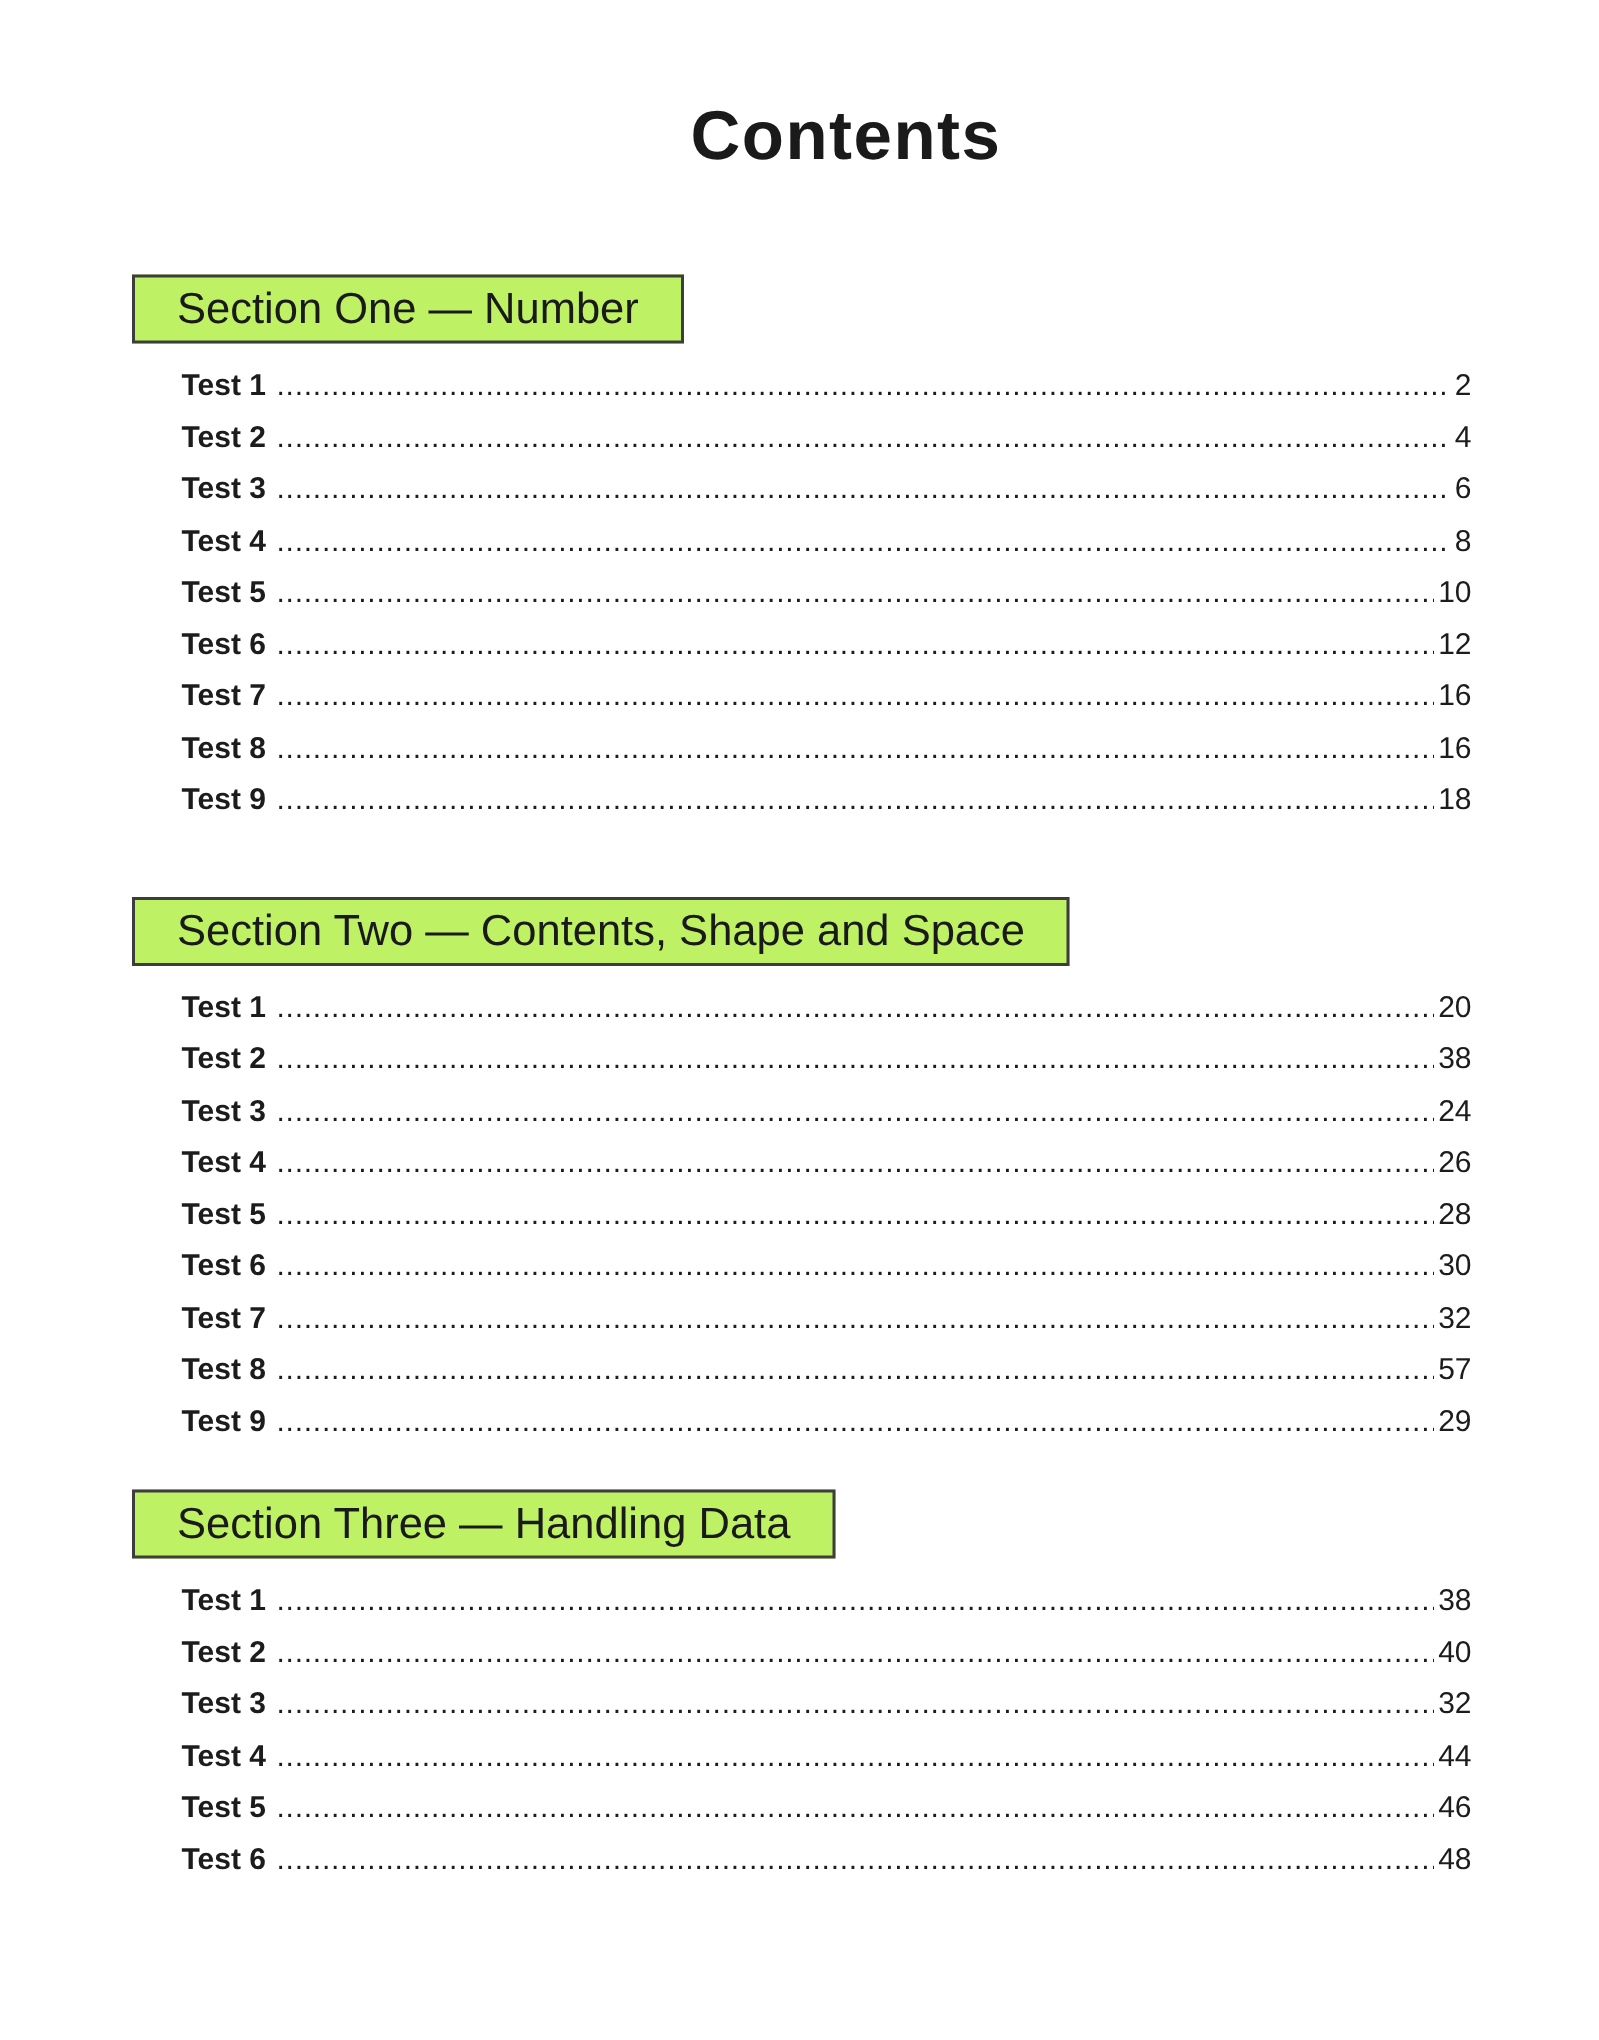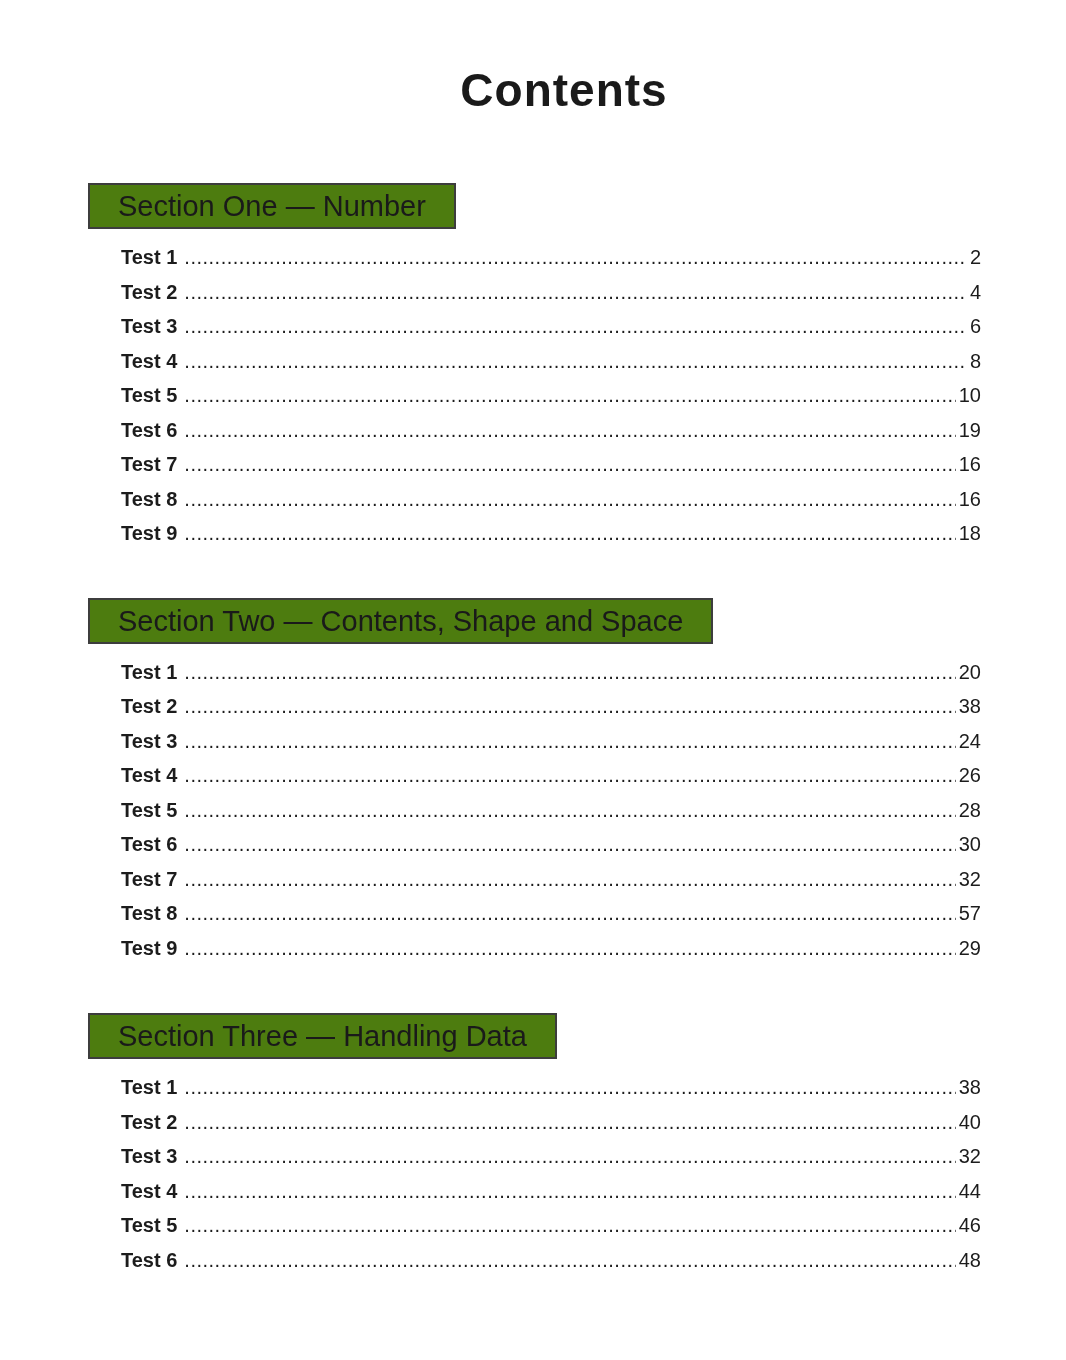--- a/index.html
+++ b/index.html
@@ -29,31 +29,31 @@
     font-weight: bold;
     letter-spacing: 1px;
     color: #1a1a1a;
   }
   .toc-section {
     margin-left: 57px;
     margin-right: 57px;
   }
   .section-box {
     display: inline-block;
-    background: #4d7c0f;
+    background: #bef264;
     border: 2px solid #3d3d3d;
     font-size: 29px;
     line-height: 30px;
     padding: 6px 28px;
     color: #1a1a1a;
     white-space: nowrap;
   }
   .toc-section-1 .section-box { margin-top: 69px; }
   .toc-section-2 .section-box { margin-top: 47px; }
-  .toc-section-3 .section-box { margin-top: 48px; }
+  .toc-section-3 .section-box { margin-top: 28px; }
   .entries {
     margin-top: 11px;
     margin-left: 33px;   
     width: 860px;        
   }
   .entry {
     display: flex;
     align-items: baseline;
     line-height: 34.5px;
     height: 34.5px;
@@ -114,21 +114,21 @@
         <span class="entry-page">8</span>
       </div>
       <div class="entry">
         <span class="entry-label">Test 5</span>
         <span class="leader"></span>
         <span class="entry-page">10</span>
       </div>
       <div class="entry">
         <span class="entry-label">Test 6</span>
         <span class="leader"></span>
-        <span class="entry-page">19</span>
+        <span class="entry-page">12</span>
       </div>
       <div class="entry">
         <span class="entry-label">Test 7</span>
         <span class="leader"></span>
         <span class="entry-page">16</span>
       </div>
       <div class="entry">
         <span class="entry-label">Test 8</span>
         <span class="leader"></span>
         <span class="entry-page">16</span>

